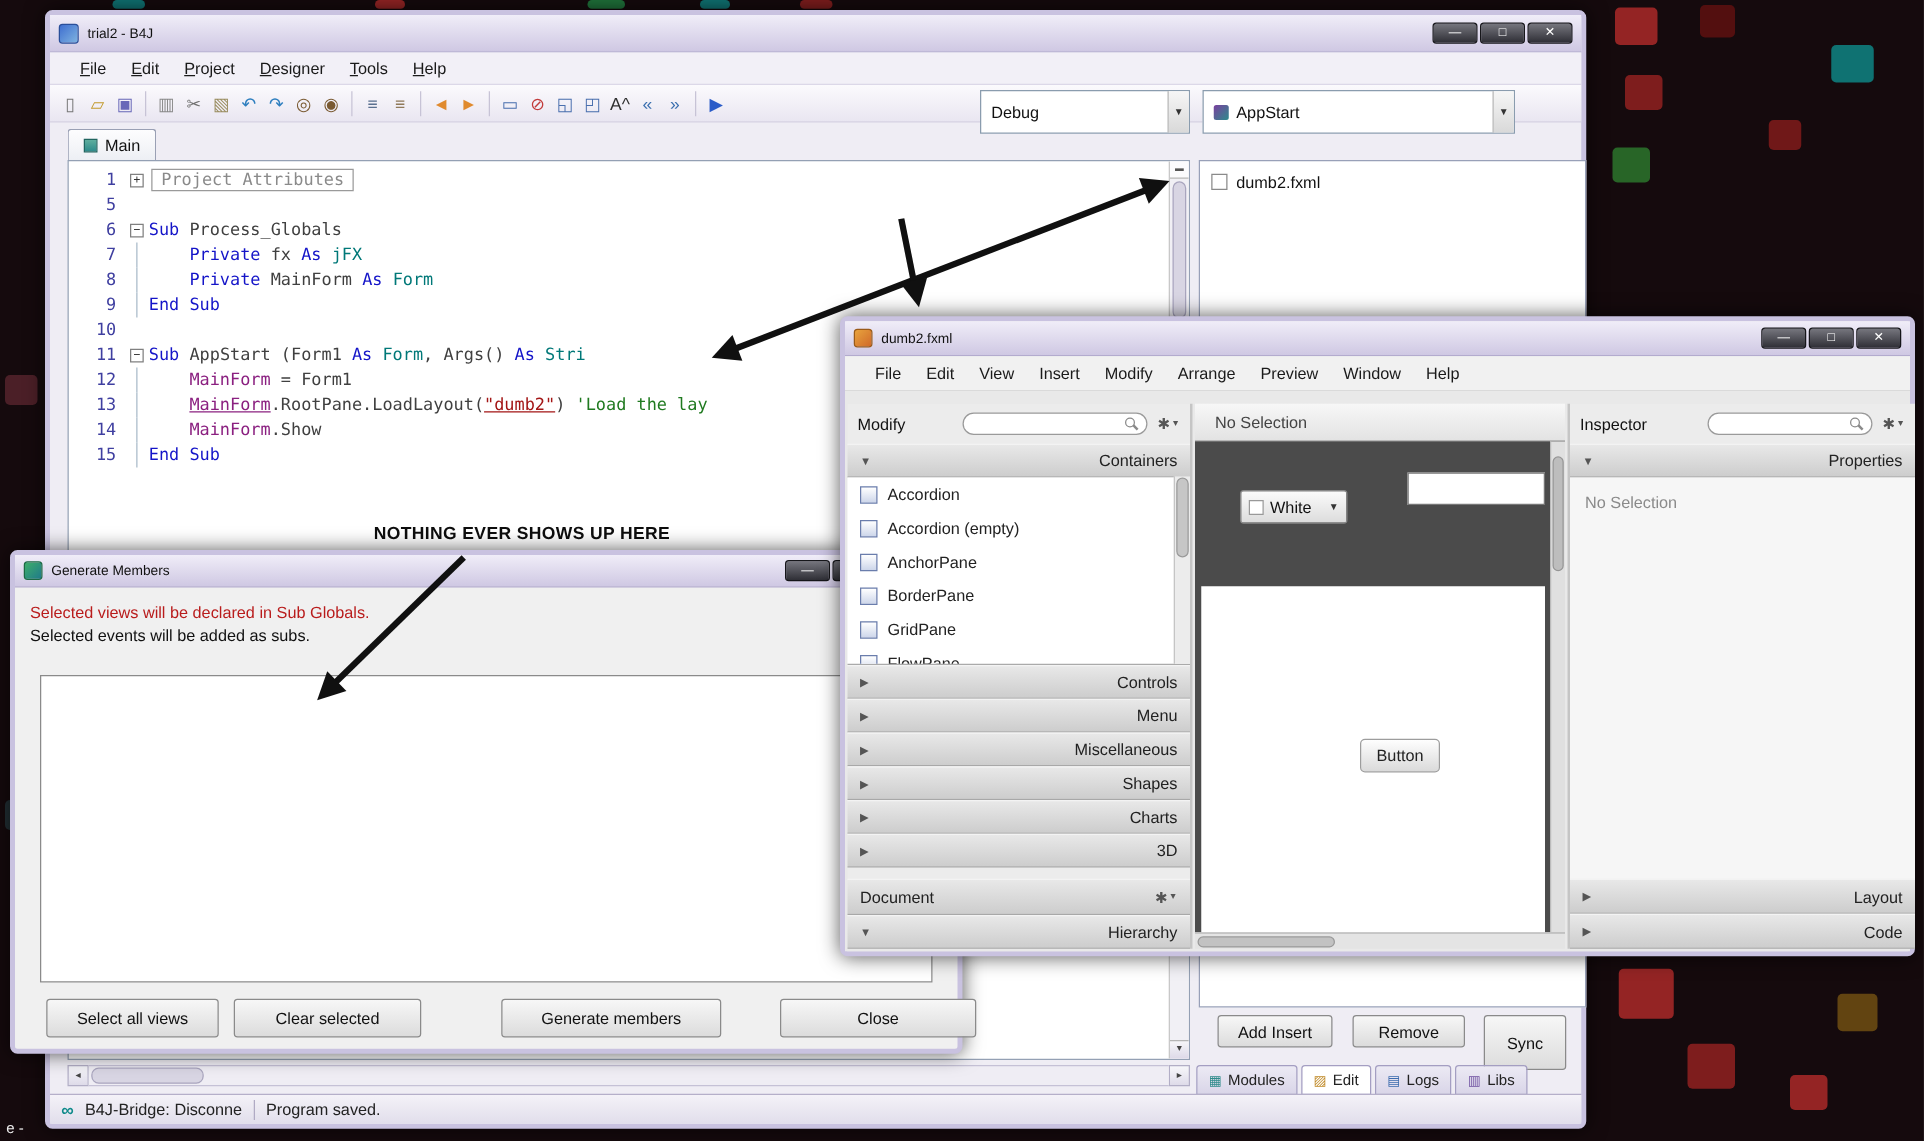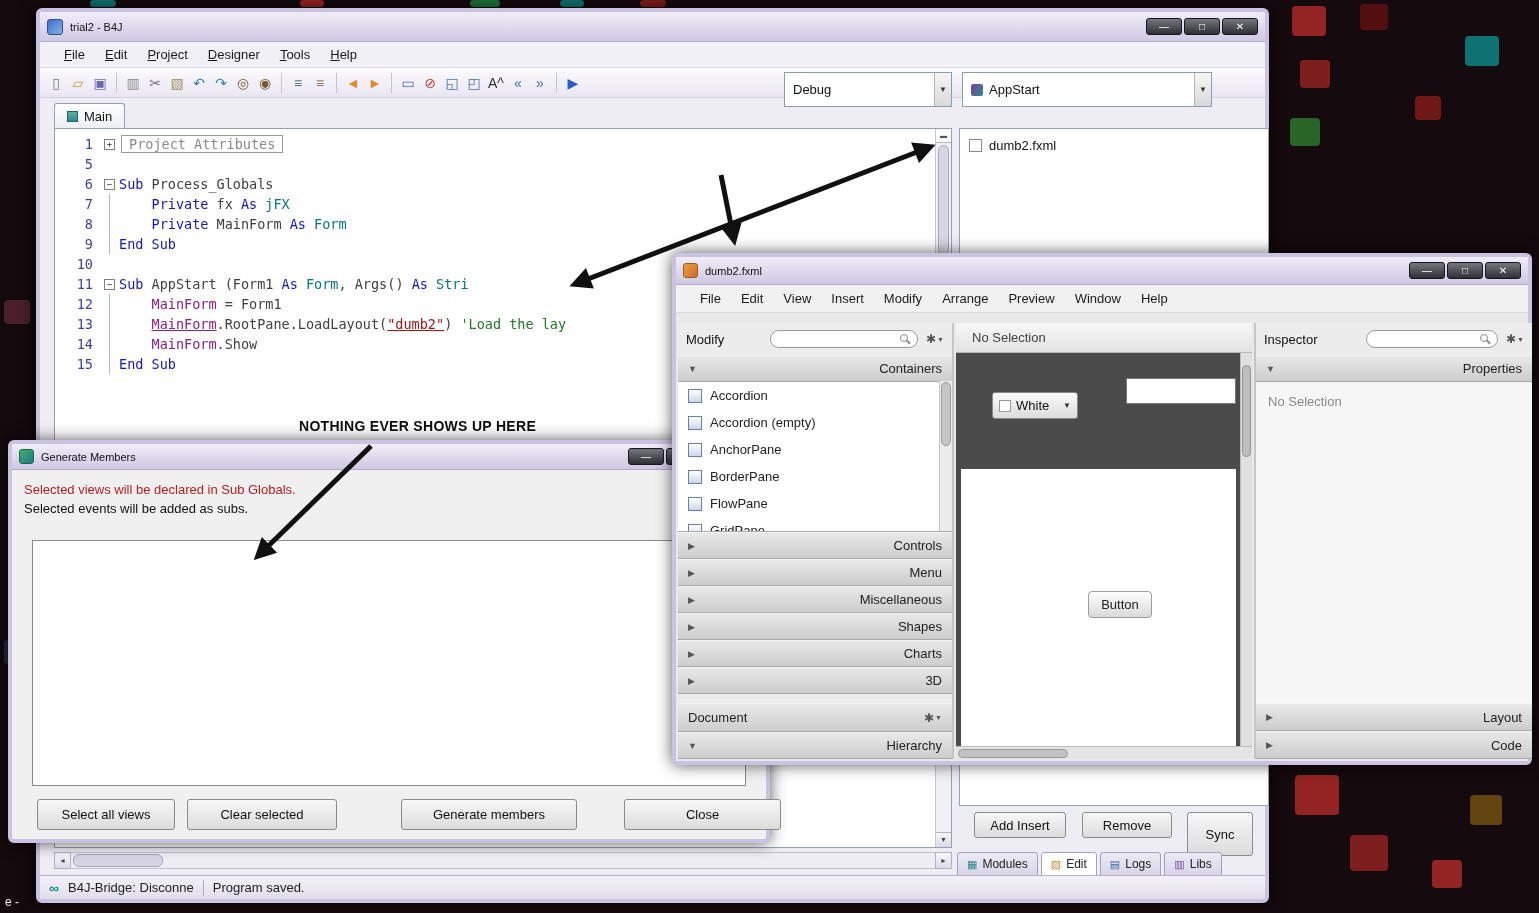--- a/index.html
+++ b/index.html
@@ -428,25 +428,25 @@
           <div class="lib-item">
             <span class="lib-ico"></span>
             <span>AnchorPane</span>
           </div>
           <div class="lib-item">
             <span class="lib-ico"></span>
             <span>BorderPane</span>
           </div>
           <div class="lib-item">
             <span class="lib-ico"></span>
-            <span>FlowPane</span>
+            <span>GridPane</span>
           </div>
           <div class="lib-item">
             <span class="lib-ico"></span>
-            <span>GridPane</span>
+            <span>FlowPane</span>
           </div>
         </div>
       <div style="position:relative;flex:none;">
         <div class="lib-scroll" style="top:-151px;height:150px;">
             <div class="lib-thumb"></div>
           </div>
       </div>
       <div class="sect">
         <span class="tri">▶</span>
         <span class="sect-label">Controls</span>

